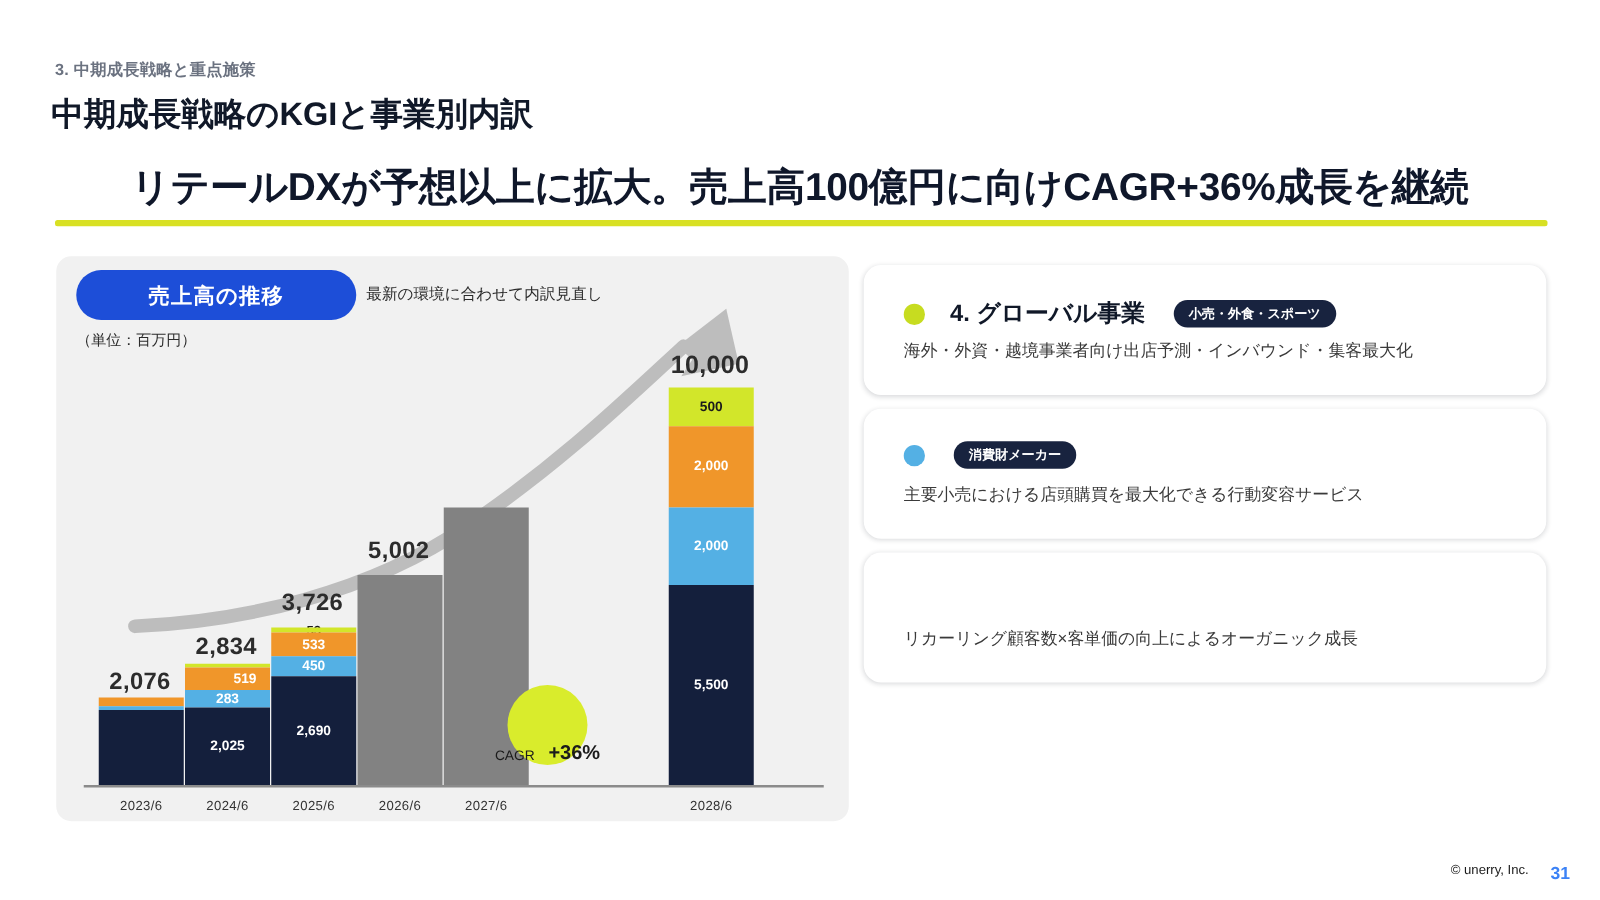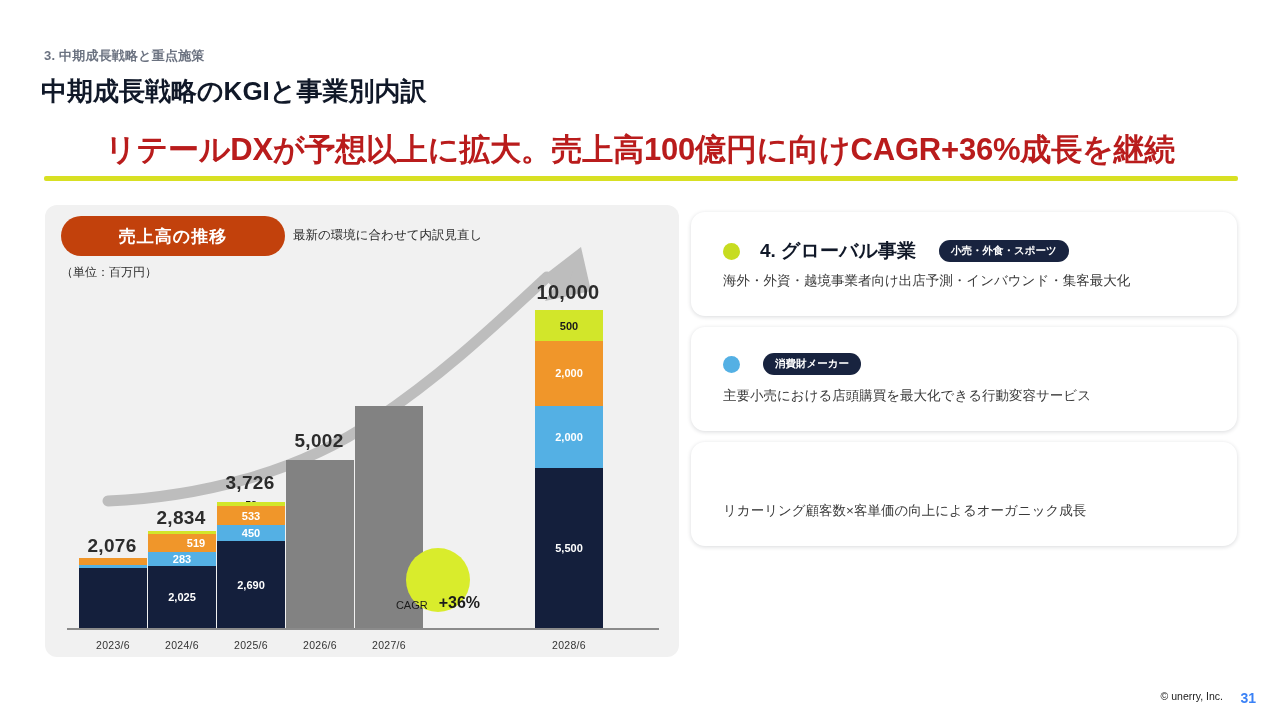--- a/index.html
+++ b/index.html
@@ -16,36 +16,36 @@
     position:absolute;left:44px;top:47px;
     font-size:13px;font-weight:700;color:#6b7280;letter-spacing:.2px;
   }
   .page-title{
     position:absolute;left:41px;top:74px;
     font-size:26px;font-weight:700;color:#101828;letter-spacing:0px;
   }
   .headline{
     position:absolute;left:0;right:0;top:129px;
     text-align:center;
-    font-size:31px;font-weight:700;color:#b91c1c;
+    font-size:31px;font-weight:700;color:#0f172a;
     letter-spacing:-0.2px;
   }
   .rule{
     position:absolute;left:44px;top:176px;width:1194px;height:5px;
     background:#d8e023;border-radius:2px;
   }
 
   
   .chart-panel{
     position:absolute;left:45px;top:205px;width:634px;height:452px;
     background:#f1f1f1;border-radius:12px;
   }
   .chart-badge{
     position:absolute;left:16px;top:11px;width:224px;height:40px;
-    background:#c2410c;border-radius:20px;
+    background:#1d4ed8;border-radius:20px;
     display:flex;align-items:center;justify-content:center;
     color:#ffffff;font-size:17px;font-weight:700;letter-spacing:1px;
   }
   .chart-note{
     position:absolute;left:248px;top:22px;
     font-size:12.5px;color:#2b2b2b;
   }
   .chart-unit{
     position:absolute;left:16px;top:59px;
     font-size:12px;color:#2b2b2b;

